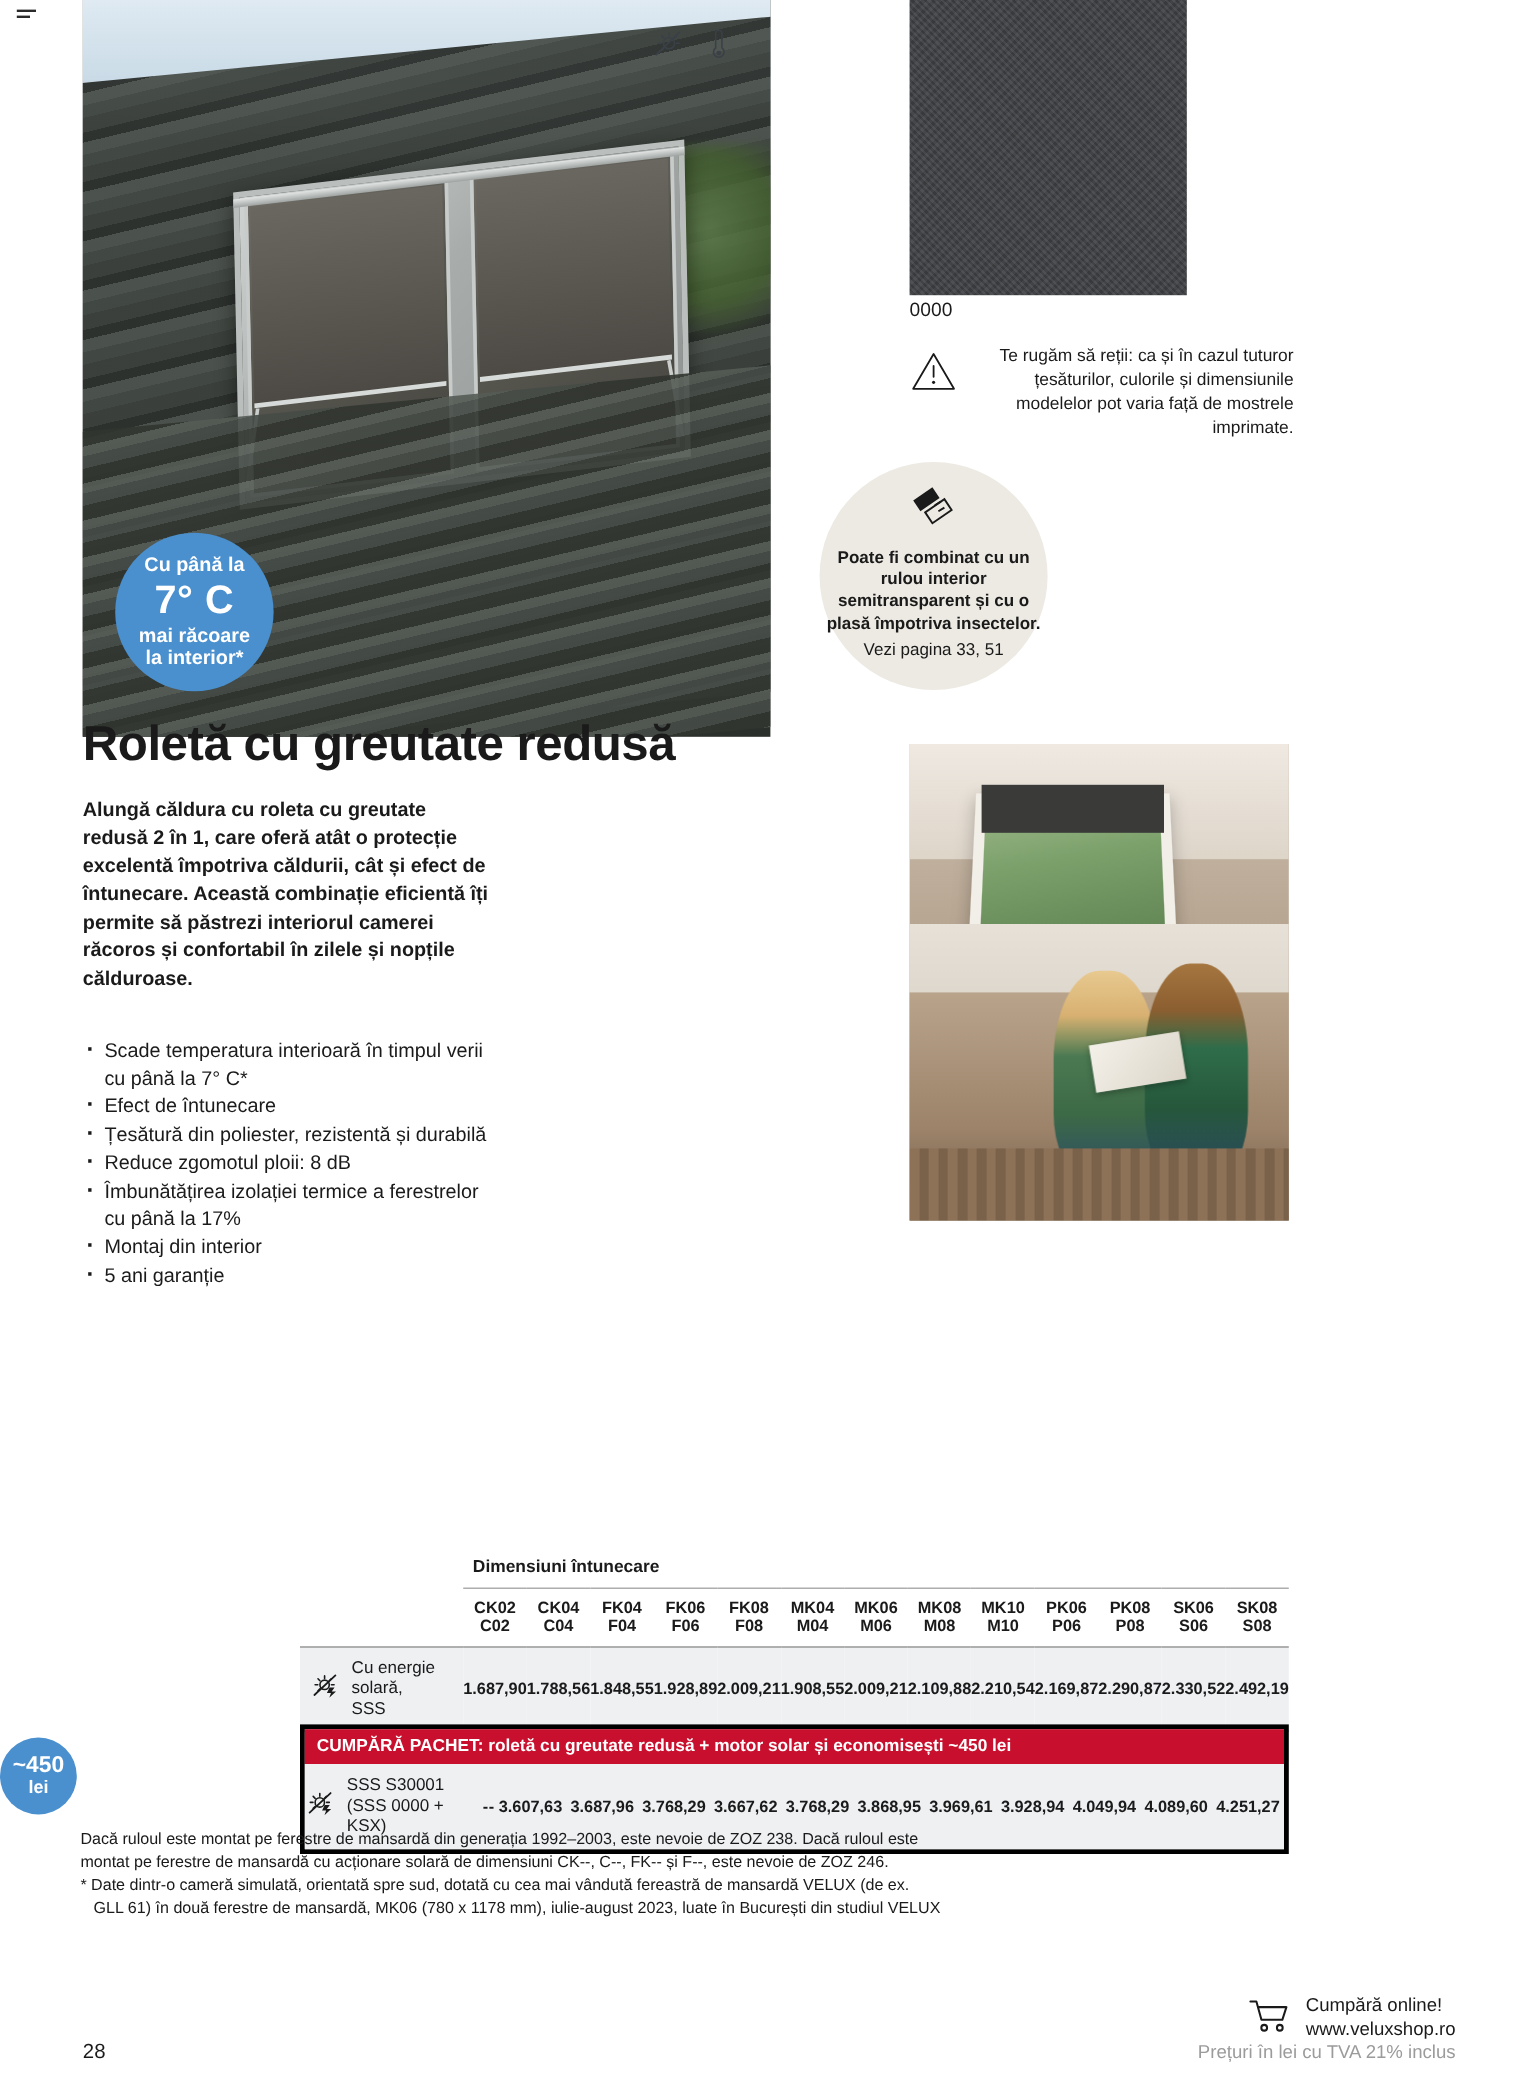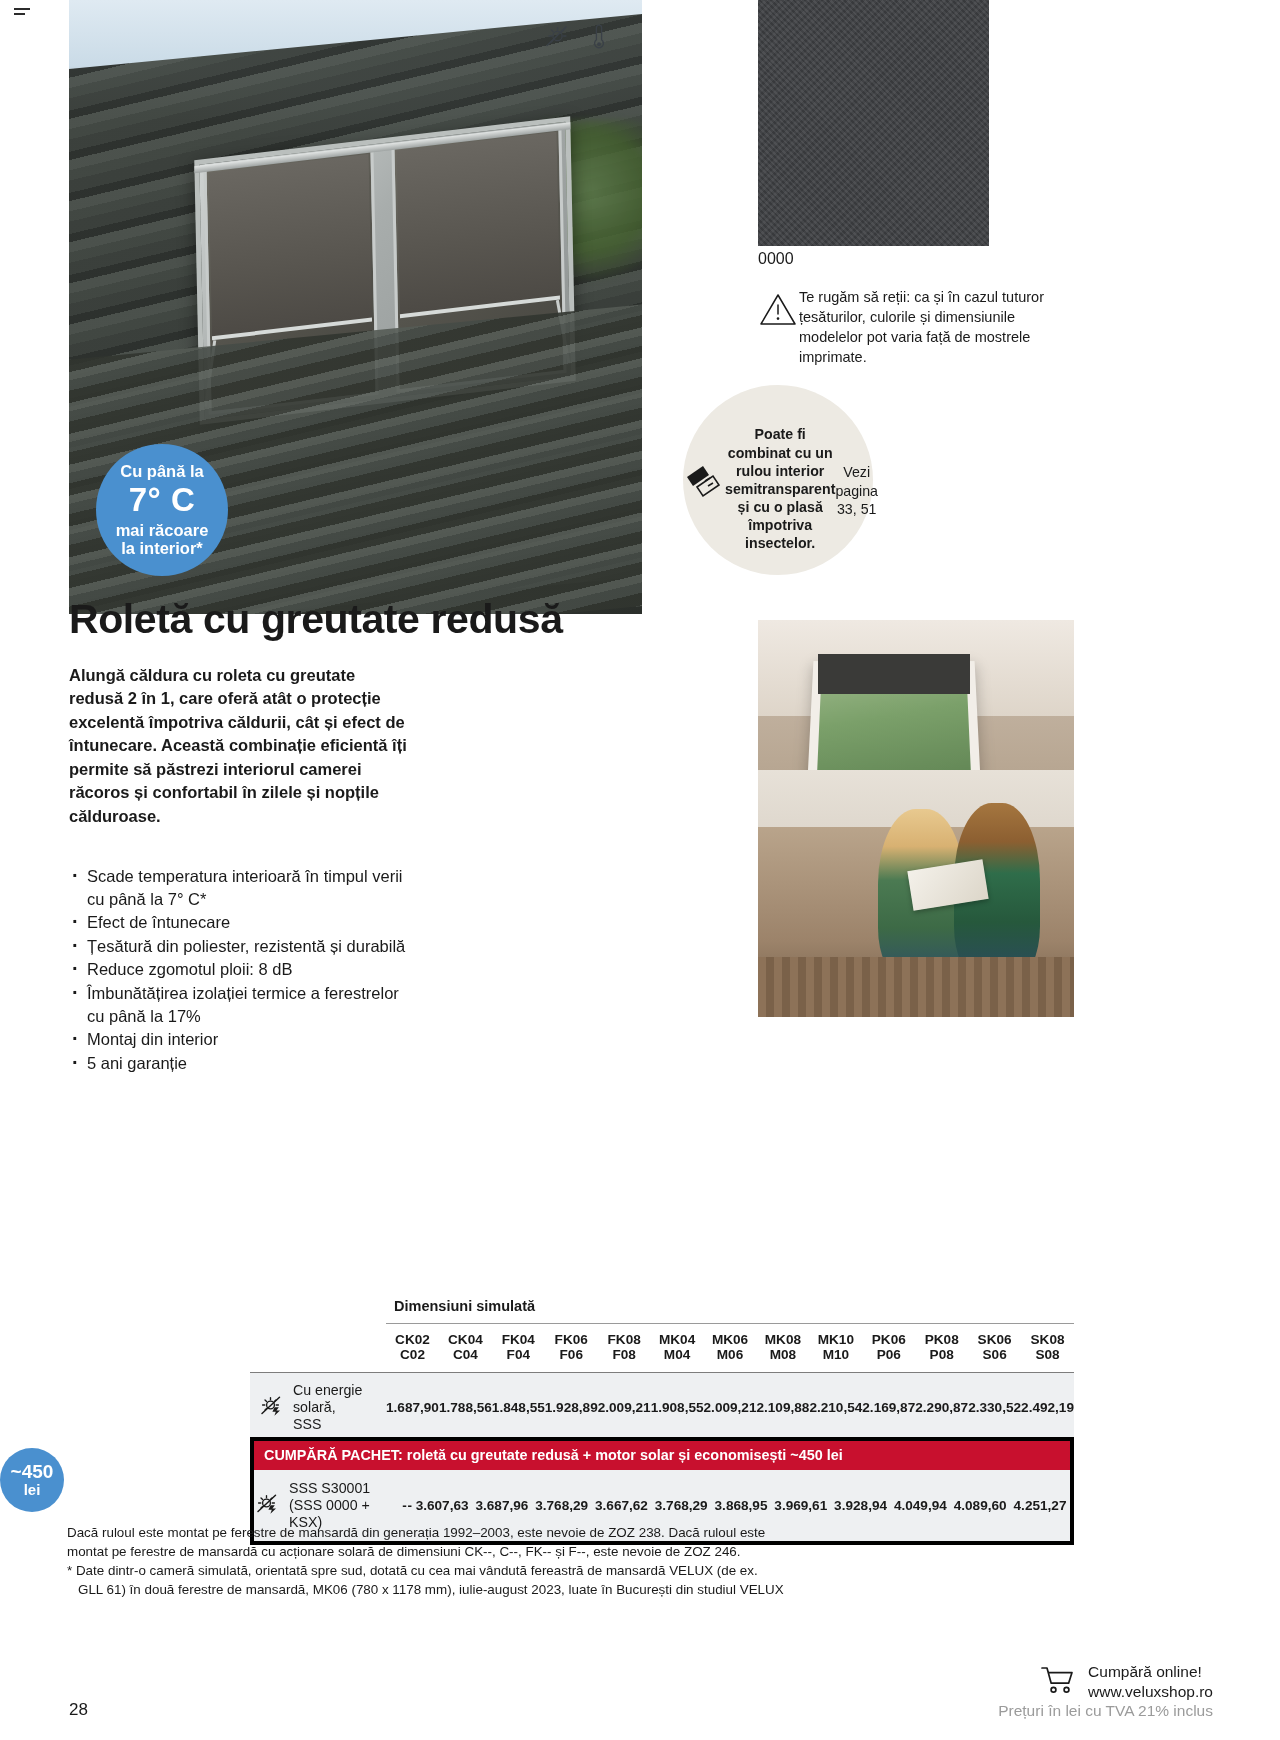--- a/index.html
+++ b/index.html
@@ -110,28 +110,28 @@
   
   .swatch {
     position: absolute; left: 758px; top: 0; width: 231px; height: 246px;
     background:
       repeating-linear-gradient(45deg, rgba(255,255,255,.05) 0 2px, rgba(0,0,0,.06) 2px 4px),
       repeating-linear-gradient(-45deg, rgba(255,255,255,.04) 0 3px, rgba(0,0,0,.05) 3px 6px),
       #3e4043;
   }
   .swatch-code { position: absolute; left: 758px; top: 250px; font-size: 16px; color: #1a1a1a; }
 
-  .note { position: absolute; left: 758px; top: 288px; width: 320px; display: flex; gap: 1px; }
+  .note { position: absolute; left: 758px; top: 288px; width: 320px; display: flex; gap: 1px; text-align: right; }
   .note .tri { flex: 0 0 auto; padding-top: 3px; }
   .note p { font-size: 14.5px; line-height: 1.37; color: #1a1a1a; }
 
   .combo {
     position: absolute; left: 683px; top: 385px; width: 190px; height: 190px;
     border-radius: 50%; background: #edeae3;
-    display: flex; flex-direction: row; align-items: center; justify-content: flex-start;
+    display: flex; flex-direction: column; align-items: center; justify-content: flex-start;
     padding-top: 18px; text-align: center;
   }
   .combo .ico { margin-bottom: 8px; }
   .combo .t { font-size: 14.2px; font-weight: 700; line-height: 1.28; color: #1a1a1a; }
   .combo .s { font-size: 14.2px; line-height: 1.3; color: #1a1a1a; margin-top: 4px; }
 
   
   .h1 {
     position: absolute; left: 69px; top: 596px;
     font-size: 41px; font-weight: 700; letter-spacing: -.4px; color: #1a1a1a;
@@ -348,21 +348,21 @@
     <div class="g2"></div>
     <div class="book"></div>
     <div class="rug"></div>
   </div>
 
   <div class="table-wrap">
     <table>
       <thead>
         <tr>
           <td style="width:150px"></td>
-          <td colspan="13" class="dim-title">Dimensiuni simulată</td>
+          <td colspan="13" class="dim-title">Dimensiuni întunecare</td>
         </tr>
         <tr>
           <td></td>
           <td colspan="13" class="hdr-rule" style="height:1px;padding:0"></td>
         </tr>
         <tr>
           <th></th>
           <th class="code"><span>CK02</span><br><span>C02</span></th>
           <th class="code"><span>CK04</span><br><span>C04</span></th>
           <th class="code"><span>FK04</span><br><span>F04</span></th>

